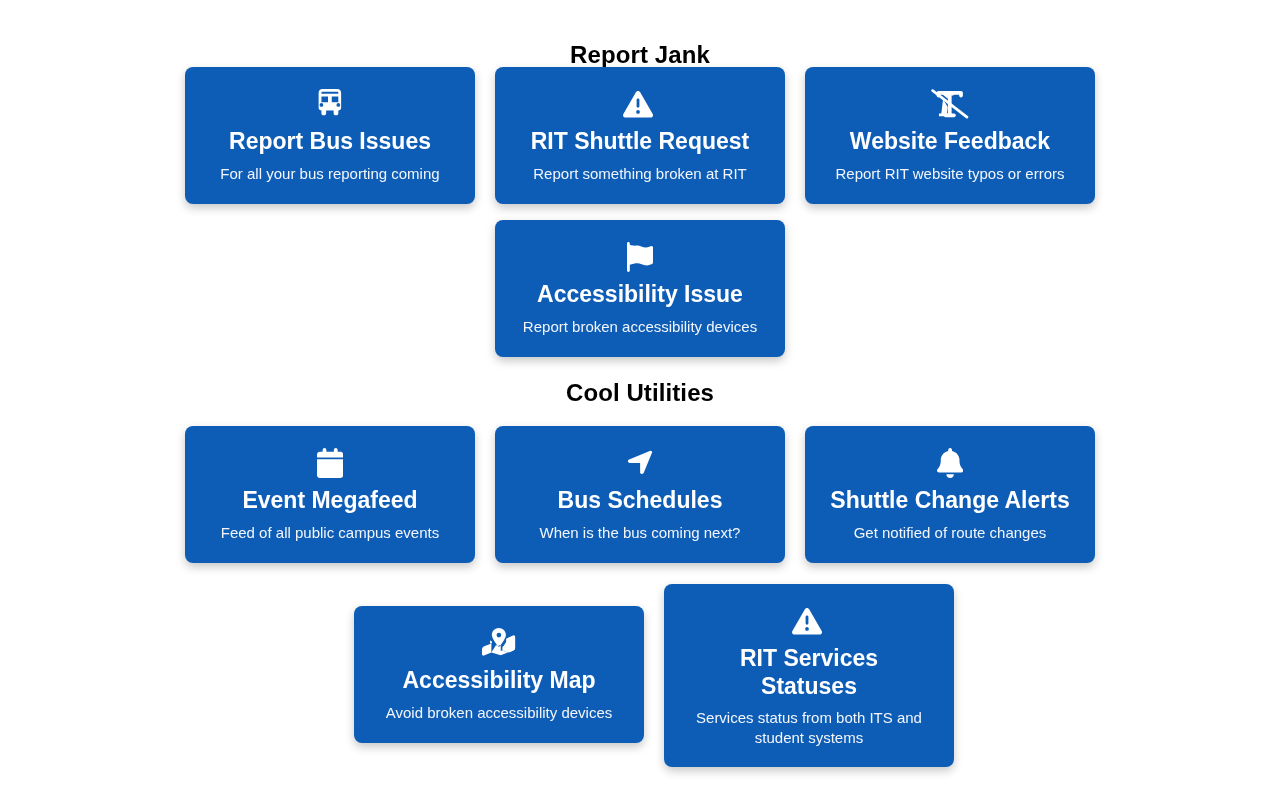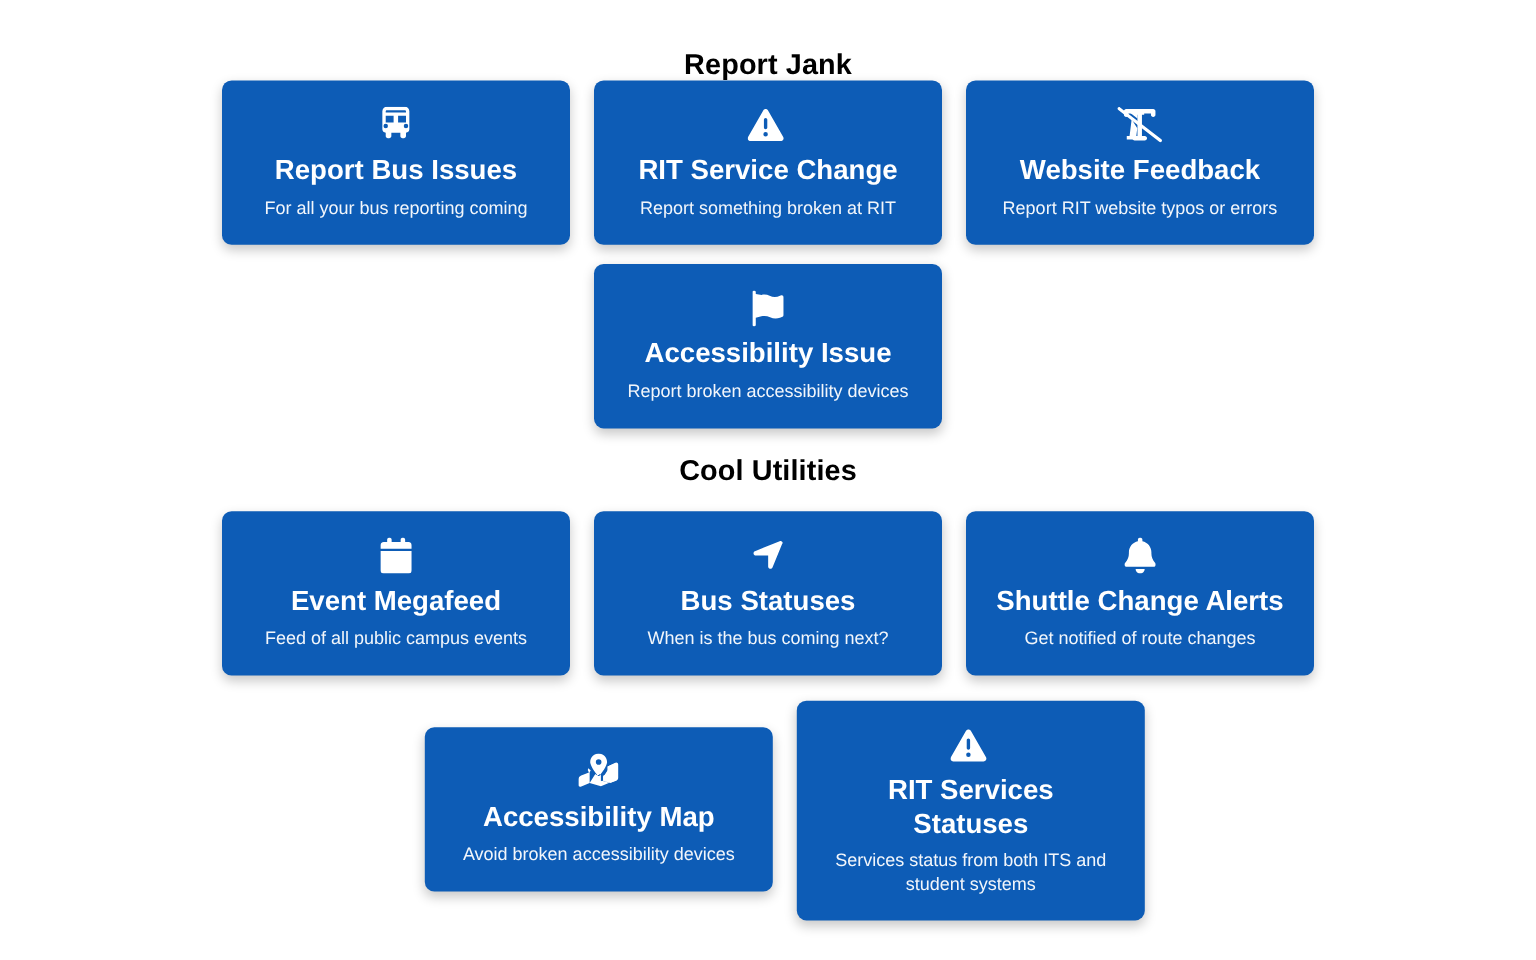--- a/index.html
+++ b/index.html
@@ -115,21 +115,21 @@
         <div class="card-title">Report Bus Issues</div>
         <div class="card-desc">For all your bus reporting coming</div>
       </a>
 
       <a class="card card-w-wide" href="#">
         <span class="card-icon">
           <svg viewBox="0 0 576 512" aria-hidden="true">
             <path d="M256.1 32c14.3 0 27.5 7.6 34.6 20l216 376c7.1 12.4 7 27.6-.2 39.9S485.5 488 471.2 488L40.9 488c-14.3 0-27.5-7.7-34.6-20S-.6 440.4 6.5 428l216-376C229.6 39.6 242.8 32 256.1 32zm0 128c-13.3 0-24 10.7-24 24l0 112c0 13.3 10.7 24 24 24s24-10.7 24-24l0-112c0-13.3-10.7-24-24-24zM288 392a32 32 0 1 0 -64 0 32 32 0 1 0 64 0z"></path>
           </svg>
         </span>
-        <div class="card-title">RIT Service Change</div>
+        <div class="card-title">RIT Shuttle Request</div>
         <div class="card-desc">Report something broken at RIT</div>
       </a>
 
       <a class="card card-w-wide" href="#">
         <span class="card-icon">
           <svg viewBox="0 0 640 512" aria-hidden="true">
             <path d="M118 64l266 0 0 48-96 0 0 54.3-64-50.2 0-4.1-5.2 0L123.5 41.8 118 64zM198 64l0 0 0 0zM205.7 176L176 416l-40 0 0 48 176 0 0-48-40 0 13.6-110L205.7 176zM384 112l0 0 0 0z"></path>
             <path d="M96 64C96 46.3 110.3 32 128 32l384 0c17.7 0 32 14.3 32 32l0 48c0 17.7-14.3 32-32 32s-32-14.3-32-32l0-16L352 96l0 320 40 0c17.7 0 32 14.3 32 32s-14.3 32-32 32l-144 0c-17.7 0-32-14.3-32-32s14.3-32 32-32l40 0 0-320L160 96l0 16c0 17.7-14.3 32-32 32s-32-14.3-32-32l0-48z"></path>
             <path d="M18 2.3C7.6-5.7-7.3-3.8-15.3 6.6S-17.2 31.9-6.8 39.9l0 0z" opacity="0"></path>
             <path d="M41 8.4C30.6 .4 15.7 2.3 7.7 12.7S5.8 38 16.2 46L599 497.6c10.4 8 25.3 6.1 33.3-4.3s6.1-25.3-4.3-33.3L41 8.4z"></path>
@@ -171,21 +171,21 @@
         <div class="card-title">Event Megafeed</div>
         <div class="card-desc">Feed of all public campus events</div>
       </a>
 
       <a class="card card-w-wide" href="#">
         <span class="card-icon">
           <svg viewBox="0 0 448 512" aria-hidden="true">
             <path d="M429.6 92.1c4.9-11.9 2.1-25.6-7-34.7s-22.8-11.9-34.7-7l-352 144c-14.2 5.8-22.2 20.8-19.3 35.8s16.1 25.8 31.4 25.8L224 256l0 155.8c0 15.3 10.8 28.4 25.8 31.4s30-5.1 35.8-19.3l144-352z"></path>
           </svg>
         </span>
-        <div class="card-title">Bus Statuses</div>
+        <div class="card-title">Bus Schedules</div>
         <div class="card-desc">When is the bus coming next?</div>
       </a>
 
       <a class="card card-w-wide" href="#">
         <span class="card-icon">
           <svg viewBox="0 0 448 512" aria-hidden="true">
             <path d="M224 0c-17.7 0-32 14.3-32 32l0 19.2C119 66 64 130.6 64 208l0 18.8c0 47-17.3 92.4-48.5 127.6l-7.4 8.3c-8.4 9.4-10.4 22.9-5.3 34.4S19.4 416 32 416l384 0c12.6 0 24-7.4 29.2-18.9s3.1-25-5.3-34.4l-7.4-8.3C401.3 319.2 384 273.9 384 226.8l0-18.8c0-77.4-55-142-128-156.8L256 32c0-17.7-14.3-32-32-32zm45.3 493.3c12-12 18.7-28.3 18.7-45.3l-64 0-64 0c0 17 6.7 33.3 18.7 45.3s28.3 18.7 45.3 18.7s33.3-6.7 45.3-18.7z"></path>
           </svg>
         </span>
         <div class="card-title">Shuttle Change Alerts</div>

